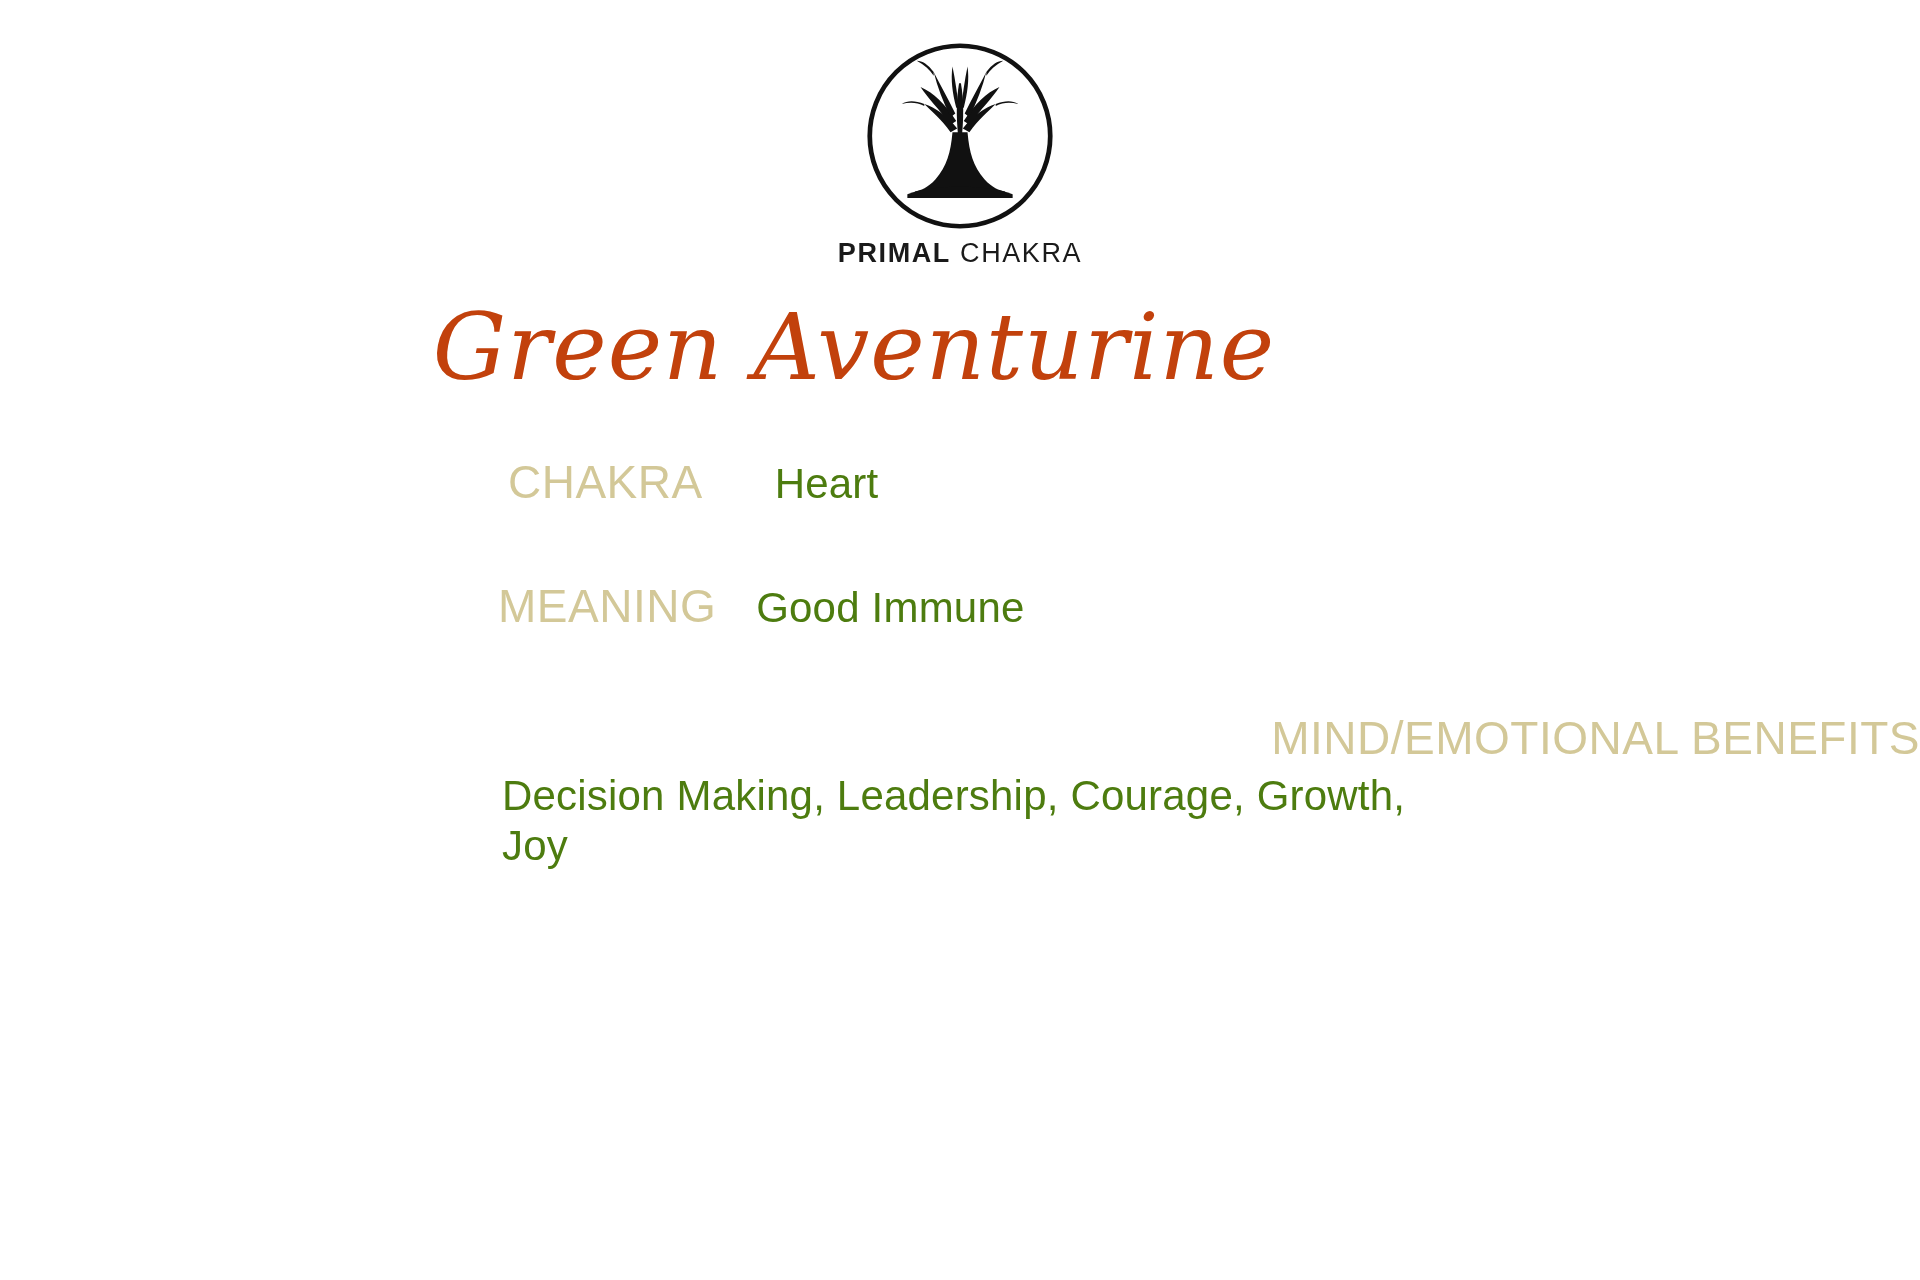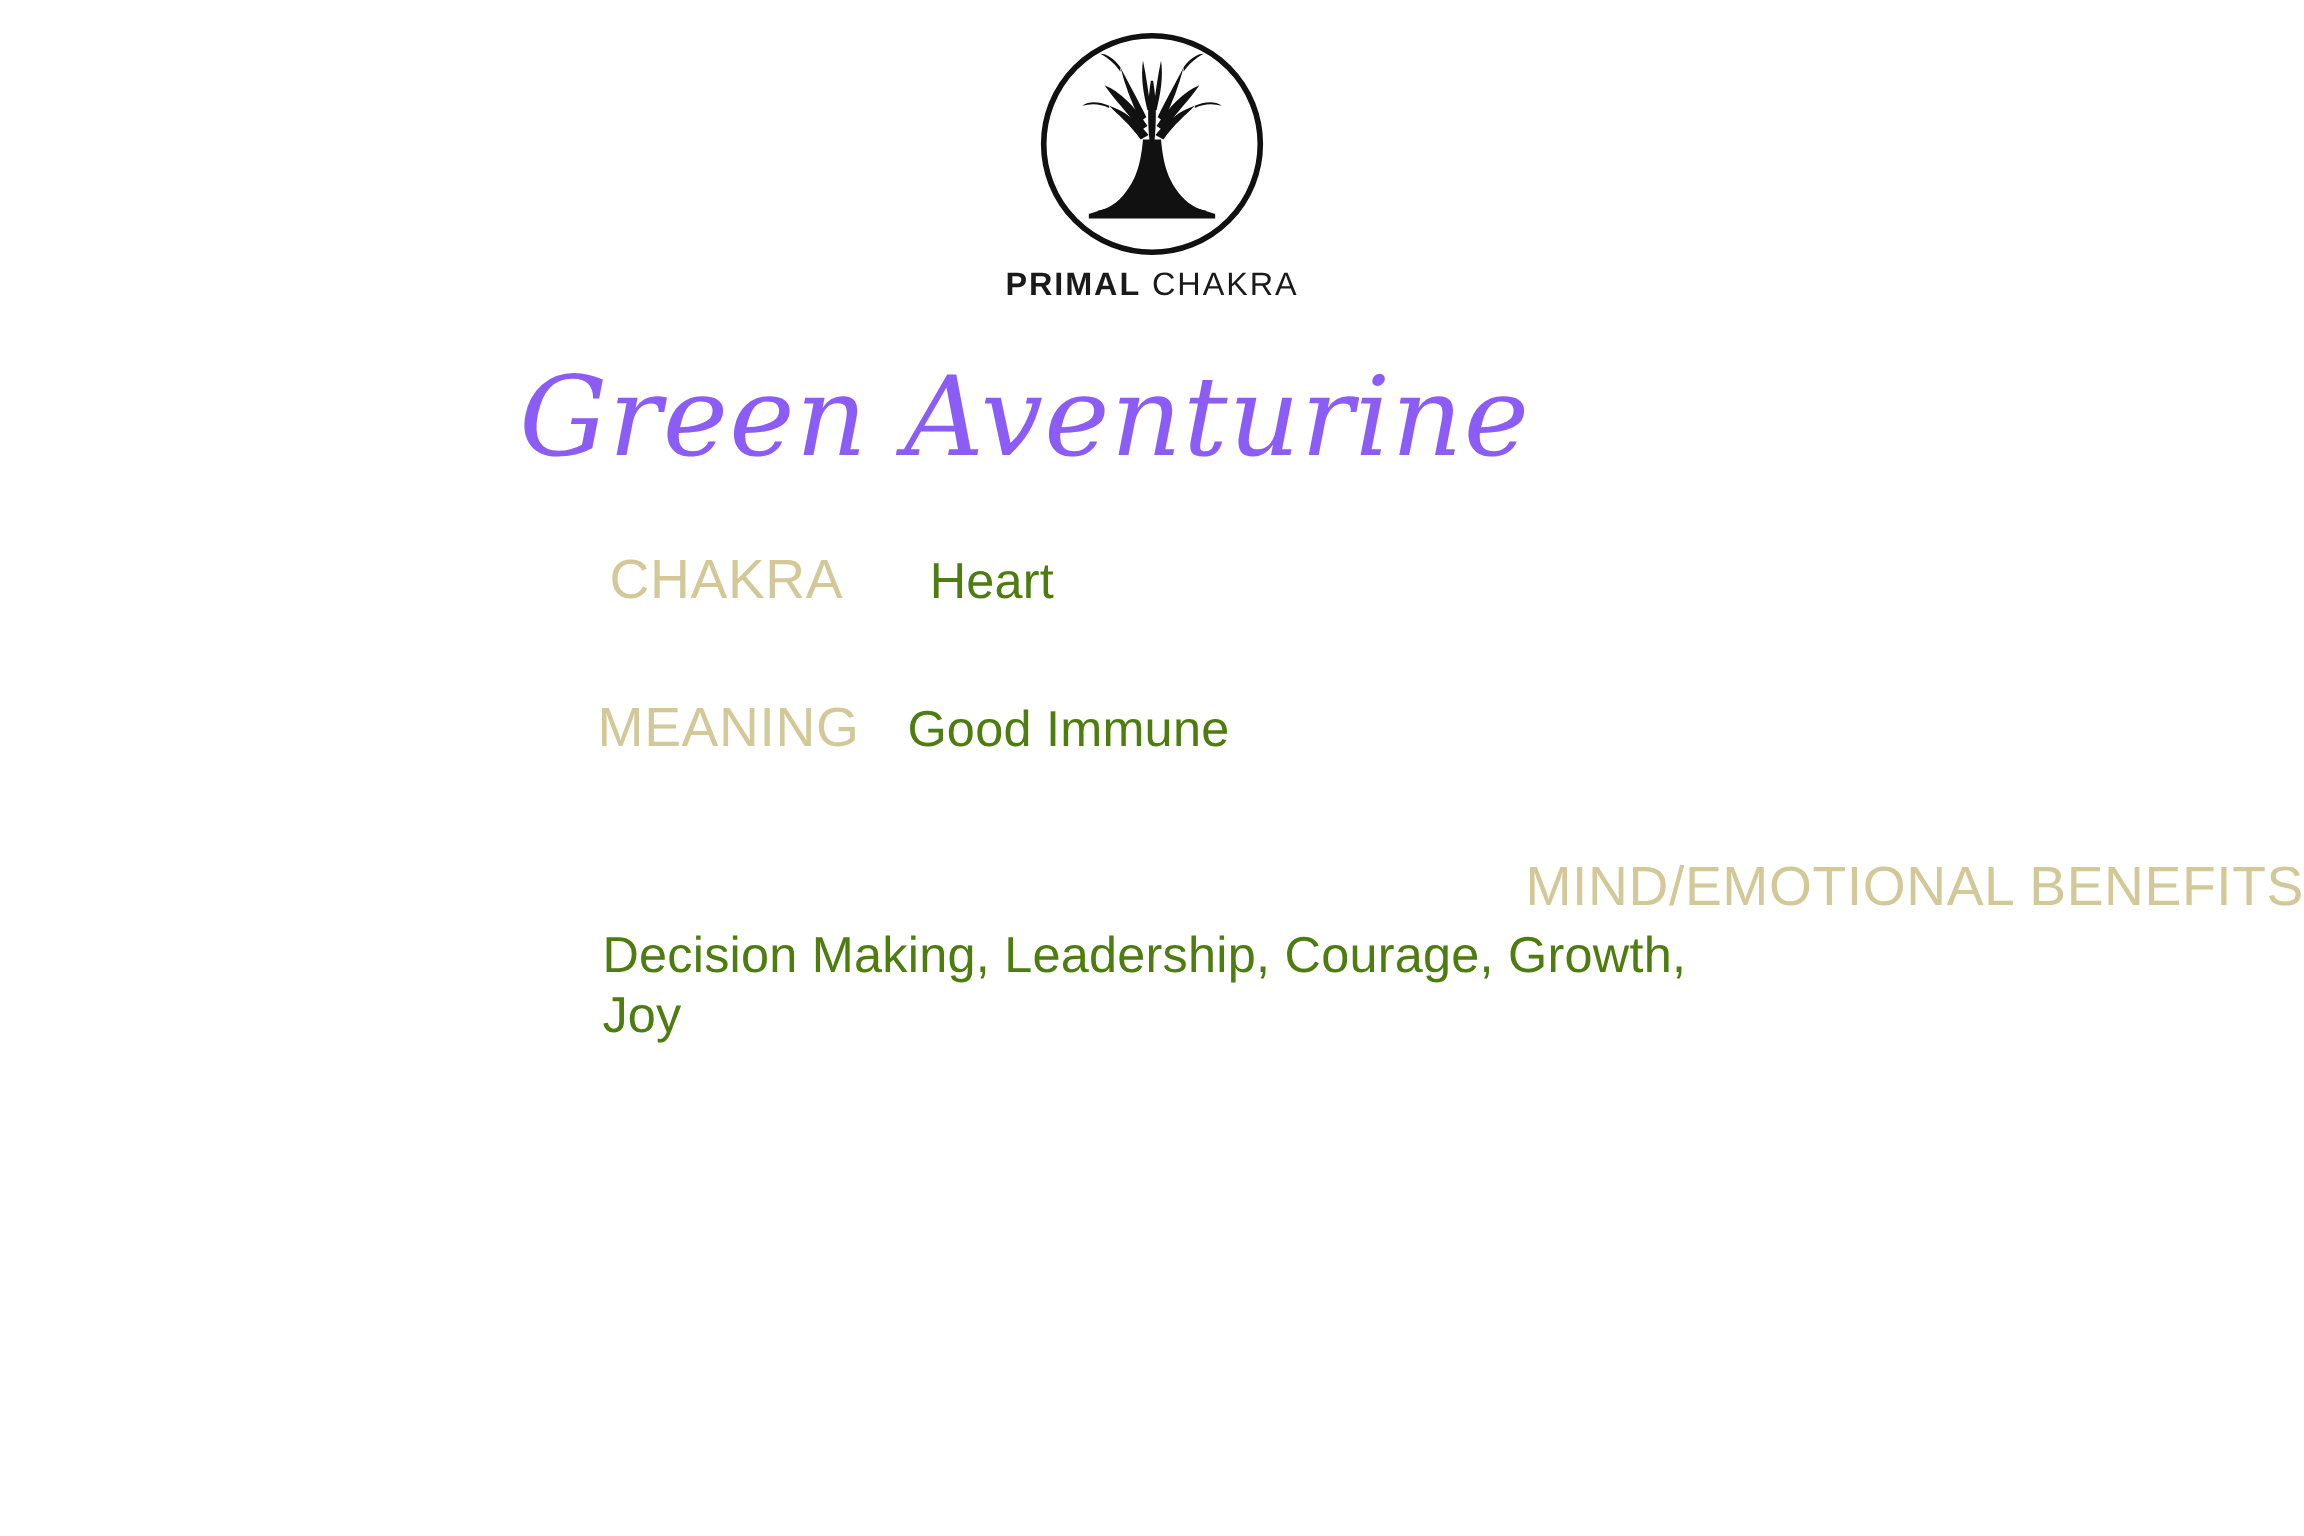--- a/index.html
+++ b/index.html
@@ -23,21 +23,21 @@
     top: 0;
     width: 1920px;
     height: 1280px;
     background: #ffffff;
   }
 
   
   .logo-block {
     position: absolute;
     left: 0;
-    top: 26px;
+    top: 42px;
     width: 1920px;
     display: flex;
     flex-direction: column;
     align-items: center;
   }
   .logo-mark {
     width: 188px;
     height: 188px;
     display: block;
   }
@@ -59,21 +59,21 @@
   .stone-title {
     position: absolute;
     left: 0;
     top: 300px;
     width: 1708px;
     text-align: center;
     font-family: "DejaVu Serif", serif;
     font-style: italic;
     font-size: 92px;
     line-height: 1.05;
-    color: #8b5cf6;
+    color: #c2410c;
     letter-spacing: 1px;
   }
 
   
   .info {
     position: absolute;
     left: 0;
     top: 455px;
     width: 1920px;
   }

